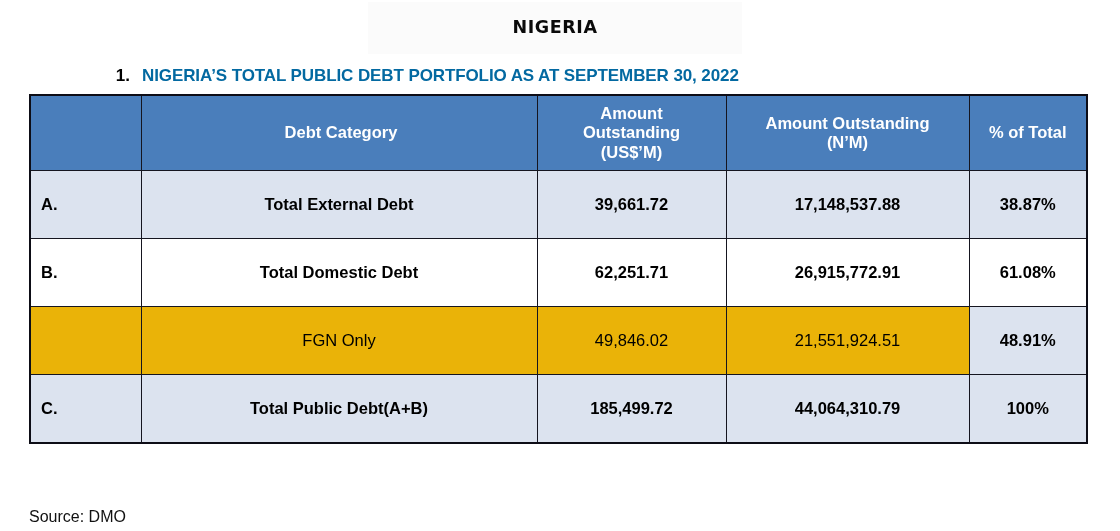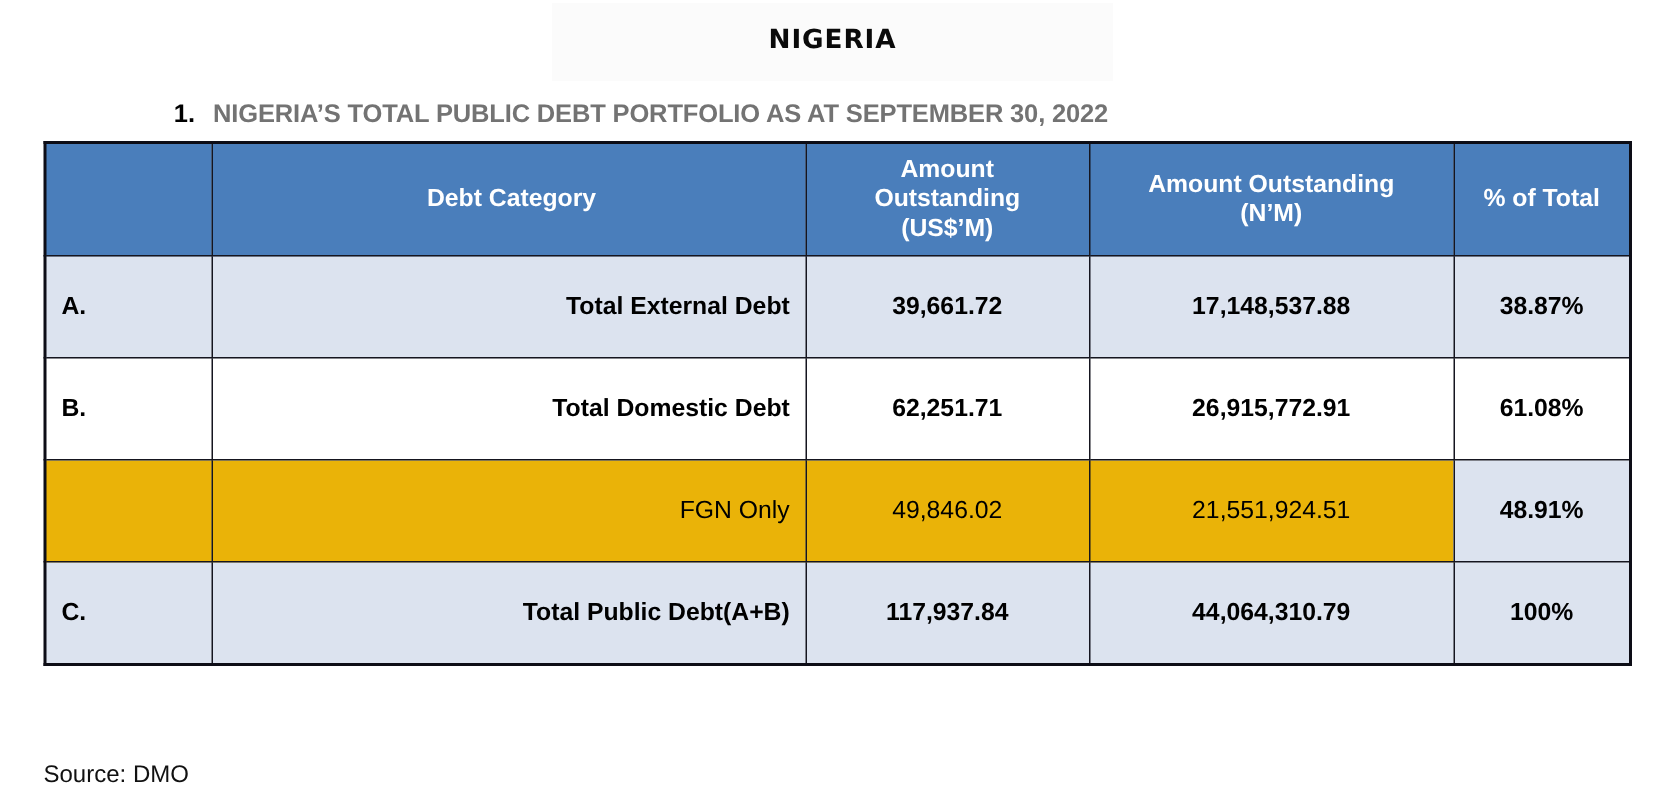--- a/index.html
+++ b/index.html
@@ -54,21 +54,21 @@
     padding-right: 12px;
     font-weight: bold;
     font-size: 17px;
     font-family: "Liberation Sans", sans-serif;
     color: #000;
   }
   .title-text {
     font-weight: bold;
     font-size: 17px;
     letter-spacing: -0.1px;
-    color: #737373;
+    color: #0369a1;
     white-space: nowrap;
   }
 
   
   .table-wrap {
     position: absolute;
     left: 29px;
     top: 94px;
     width: 1057px;
   }
@@ -102,21 +102,21 @@
   thead th.h-cat {
     text-align: center;
     padding-left: 14px;
   }
 
   tbody tr { height: 68px; }
   tbody td {
     font-size: 16.5px;
   }
   td.label   { text-align: left;  font-weight: bold; padding-left: 7px; }
-  td.cat     { text-align: right;  padding-left: 14px; }
+  td.cat     { text-align: center;  padding-left: 14px; }
   td.num     { text-align: center; margin-left: 11px; }
   td.pct     { text-align: center; }
 
   .bold   { font-weight: bold; }
   .normal { font-weight: normal; }
 
   .bg-blue  { background: #dce3ef; }
   .bg-white { background: #ffffff; }
   .bg-gray  { background: #eab308; }
 
@@ -190,21 +190,21 @@
         <td class="cat normal bg-gray">FGN Only</td>
         <td class="num normal bg-gray">49,846.02</td>
         <td class="num normal bg-gray">21,551,924.51</td>
         <td class="pct bold bg-blue">48.91%</td>
       </tr>
 
 
       <tr>
         <td class="label bg-blue">C.</td>
         <td class="cat bold bg-blue">Total Public Debt(A+B)</td>
-        <td class="num bold bg-blue">117,937.84</td>
+        <td class="num bold bg-blue">185,499.72</td>
         <td class="num bold bg-blue">44,064,310.79</td>
         <td class="pct bold bg-blue">100%</td>
       </tr>
 
     </tbody>
   </table>
 </div>
 
 <div class="source">Source: DMO</div>
 

